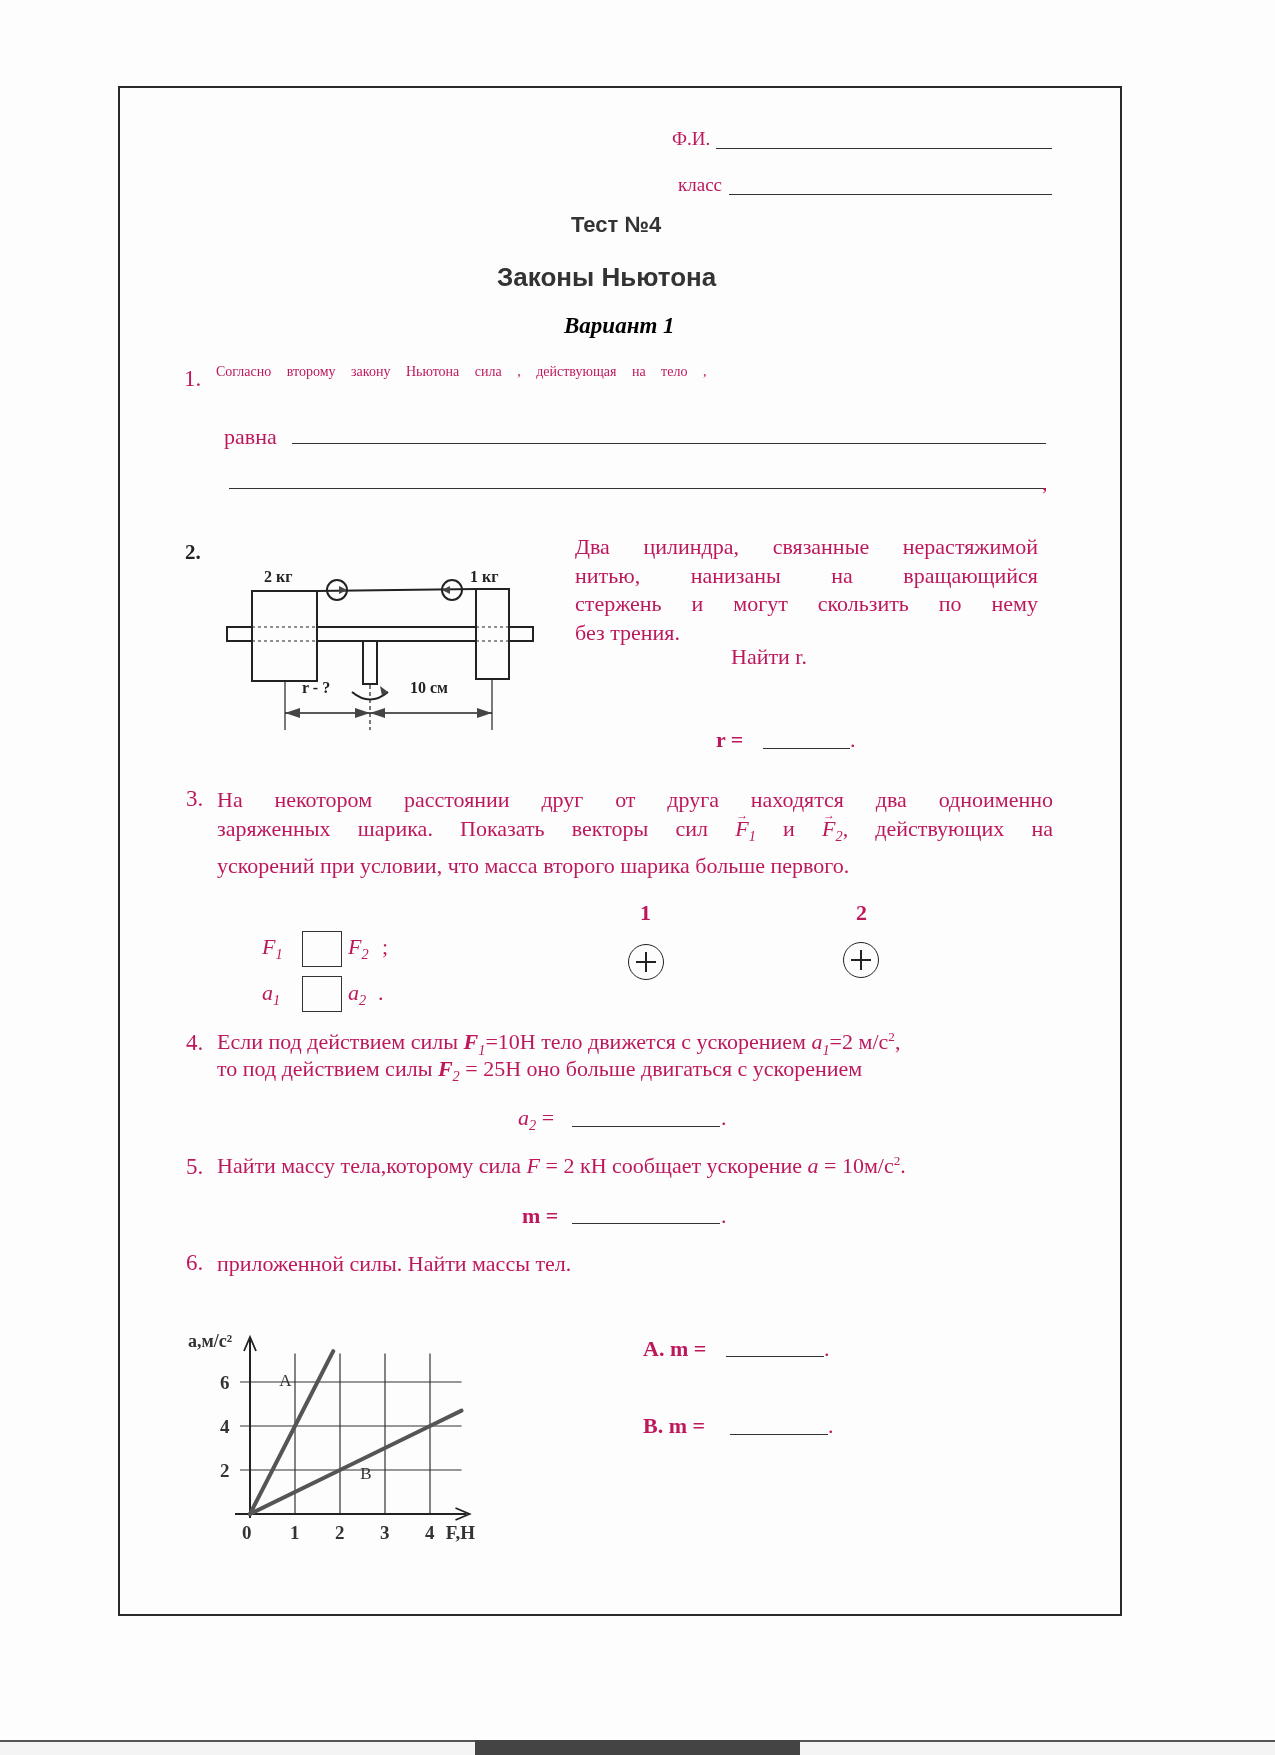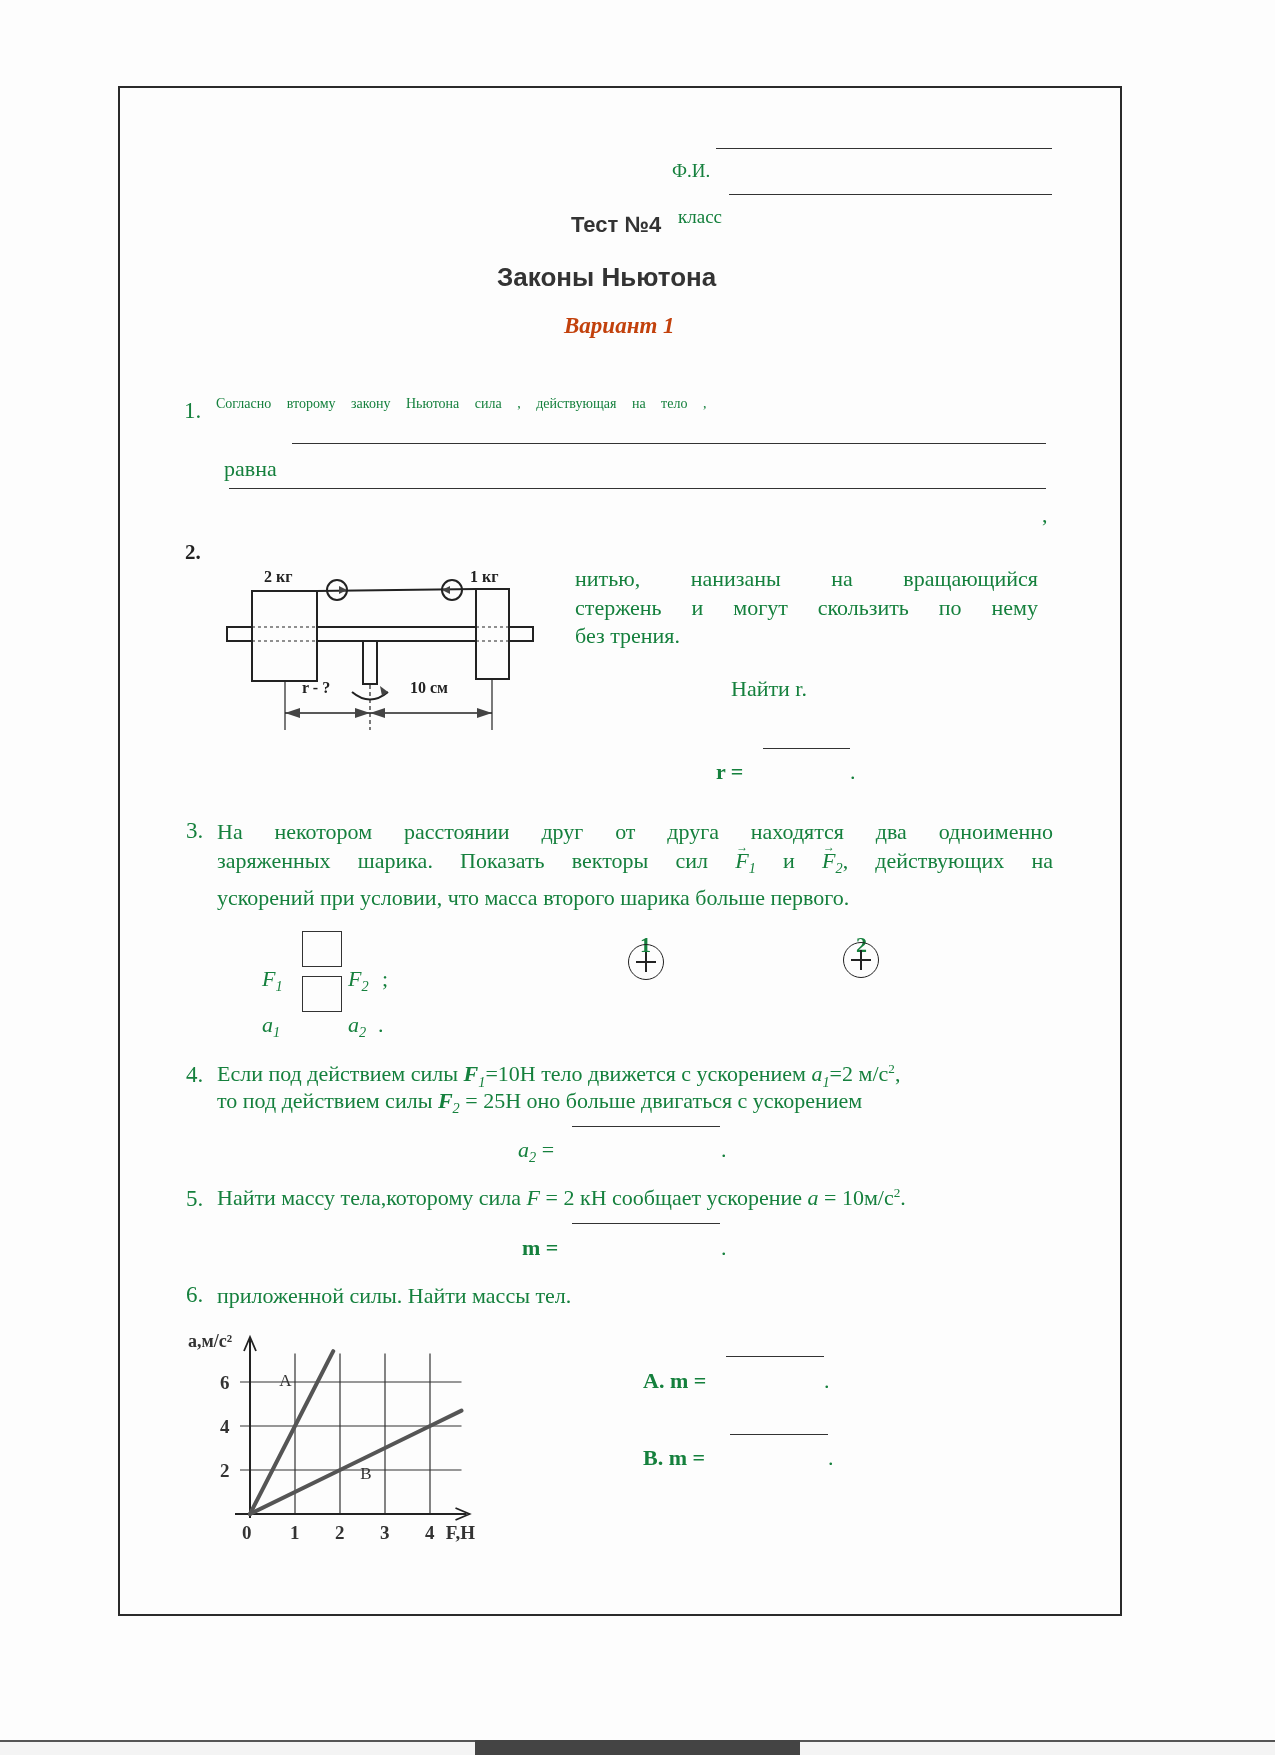--- a/index.html
+++ b/index.html
@@ -8,21 +8,21 @@
     background: #fdfdfd; color: #222;
     font-family: "Liberation Serif", serif;
   }
   .frame {
     position: absolute; left: 118px; top: 86px; width: 1004px; height: 1530px;
     border: 2px solid #2a2a2a; box-sizing: border-box;
   }
   .abs { position: absolute; white-space: nowrap; }
   .sans { font-family: Liberation Sans, sans-serif; }
   .hline { position: absolute; border-bottom: 1.5px solid #333; height: 0; }
-  .txt { font-size: 22px; color: #15803d; margin-top: 32px; }
+  .txt { font-size: 22px; color: #be185d; }
   .it { font-style: italic; }
   .b { font-weight: bold; }
   .just { text-align: justify; text-align-last: justify; white-space: normal; }
   .box { position: absolute; width: 40px; height: 36px; border: 1.5px solid #333; box-sizing: border-box; background: transparent; }
   .charge { position: absolute; width: 36px; height: 36px; border: 1.5px solid #222; border-radius: 50%; box-sizing: border-box; }
   .charge:before, .charge:after { content: ""; position: absolute; background: #222; }
   .charge:before { left: 7px; right: 7px; top: 16px; height: 1.5px; }
   .charge:after { top: 7px; bottom: 7px; left: 16px; width: 1.5px; }
   .bottom-strip { position: absolute; left: 0; right: 0; top: 1740px; height: 15px; background: #444; }
   .bottom-strip .w1 { position: absolute; left: 0; width: 475px; top: 0; height: 15px; background: #f4f4f4; border-top: 2px solid #555; }
@@ -38,21 +38,21 @@
 <div class="frame"></div>
 
 <div class="abs txt" style="left:672px;top:128px;font-size:19px;">Ф.И.</div>
 <div class="hline" style="left:716px;top:148px;width:336px;"></div>
 
 <div class="abs txt" style="left:678px;top:174px;font-size:19px;">класс</div>
 <div class="hline" style="left:729px;top:194px;width:323px;"></div>
 
 <div class="abs sans b" style="left:571px;top:212px;font-size:22px;color:#333;">Тест №4</div>
 <div class="abs sans b" style="left:497px;top:262px;font-size:26px;color:#333;">Законы Ньютона</div>
-<div class="abs b it" style="left:564px;top:313px;font-size:23px;color:#c2410c;">Вариант 1</div>
+<div class="abs b it" style="left:564px;top:313px;font-size:23px;color:#000000;">Вариант 1</div>
 
 <div class="abs txt" style="left:184px;top:366px;font-size:23px;">1.</div>
 <div class="abs txt" style="left:216px;top:364px;width:834px;font-size:14px;word-spacing:12px;">Согласно второму закону Ньютона сила , действующая на тело ,</div>
 <div class="abs txt" style="left:224px;top:424px;">равна</div>
 <div class="hline" style="left:292px;top:443px;width:754px;"></div>
 <div class="hline" style="left:229px;top:488px;width:817px;"></div>
 <div class="abs txt" style="left:1042px;top:470px;">,</div>
 
 <div class="abs b" style="left:185px;top:540px;font-size:21px;">2.</div>
 
@@ -94,20 +94,21 @@
     <polygon points="222,35 230,31 230,39"></polygon>
     <polygon points="168,137 160,131 162,141"></polygon>
   </g>
   <text x="44" y="27" font-family="Liberation Serif, serif" font-size="16" font-weight="bold" fill="#222">2 кг</text>
   <text x="250" y="27" font-family="Liberation Serif, serif" font-size="16" font-weight="bold" fill="#222">1 кг</text>
   <text x="82" y="138" font-family="Liberation Serif, serif" font-size="16" font-weight="bold" fill="#222">r - ?</text>
   <text x="190" y="138" font-family="Liberation Serif, serif" font-size="16" font-weight="bold" fill="#222">10 см</text>
 </svg>
 
 <div class="abs txt" style="left:575px;top:533px;width:463px;line-height:28.5px;font-size:22px;">
+  <div class="just">Два цилиндра, связанные нерастяжимой</div>
   <div class="just">нитью, нанизаны на вращающийся</div>
   <div class="just">стержень и могут скользить по нему</div>
   <div>без трения.</div>
 </div>
 <div class="abs txt" style="left:731px;top:644px;">Найти r.</div>
 <div class="abs txt b" style="left:716px;top:727px;">r =</div>
 <div class="hline" style="left:763px;top:748px;width:87px;"></div>
 <div class="abs txt" style="left:850px;top:727px;">.</div>
 
 <div class="abs txt" style="left:186px;top:786px;font-size:23px;">3.</div>

